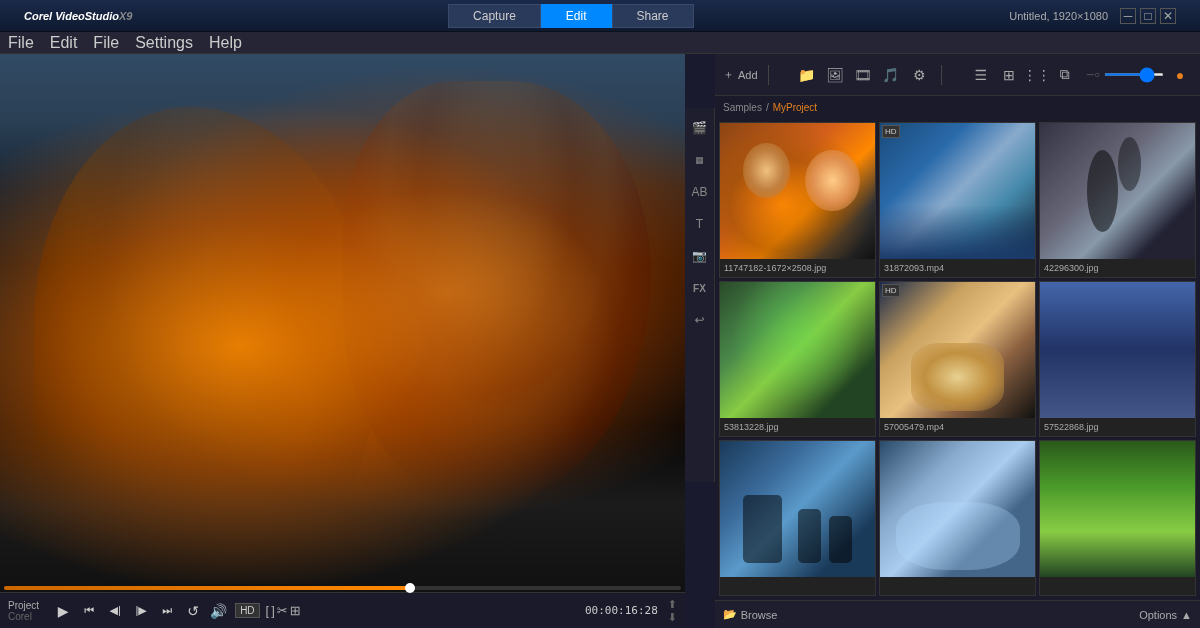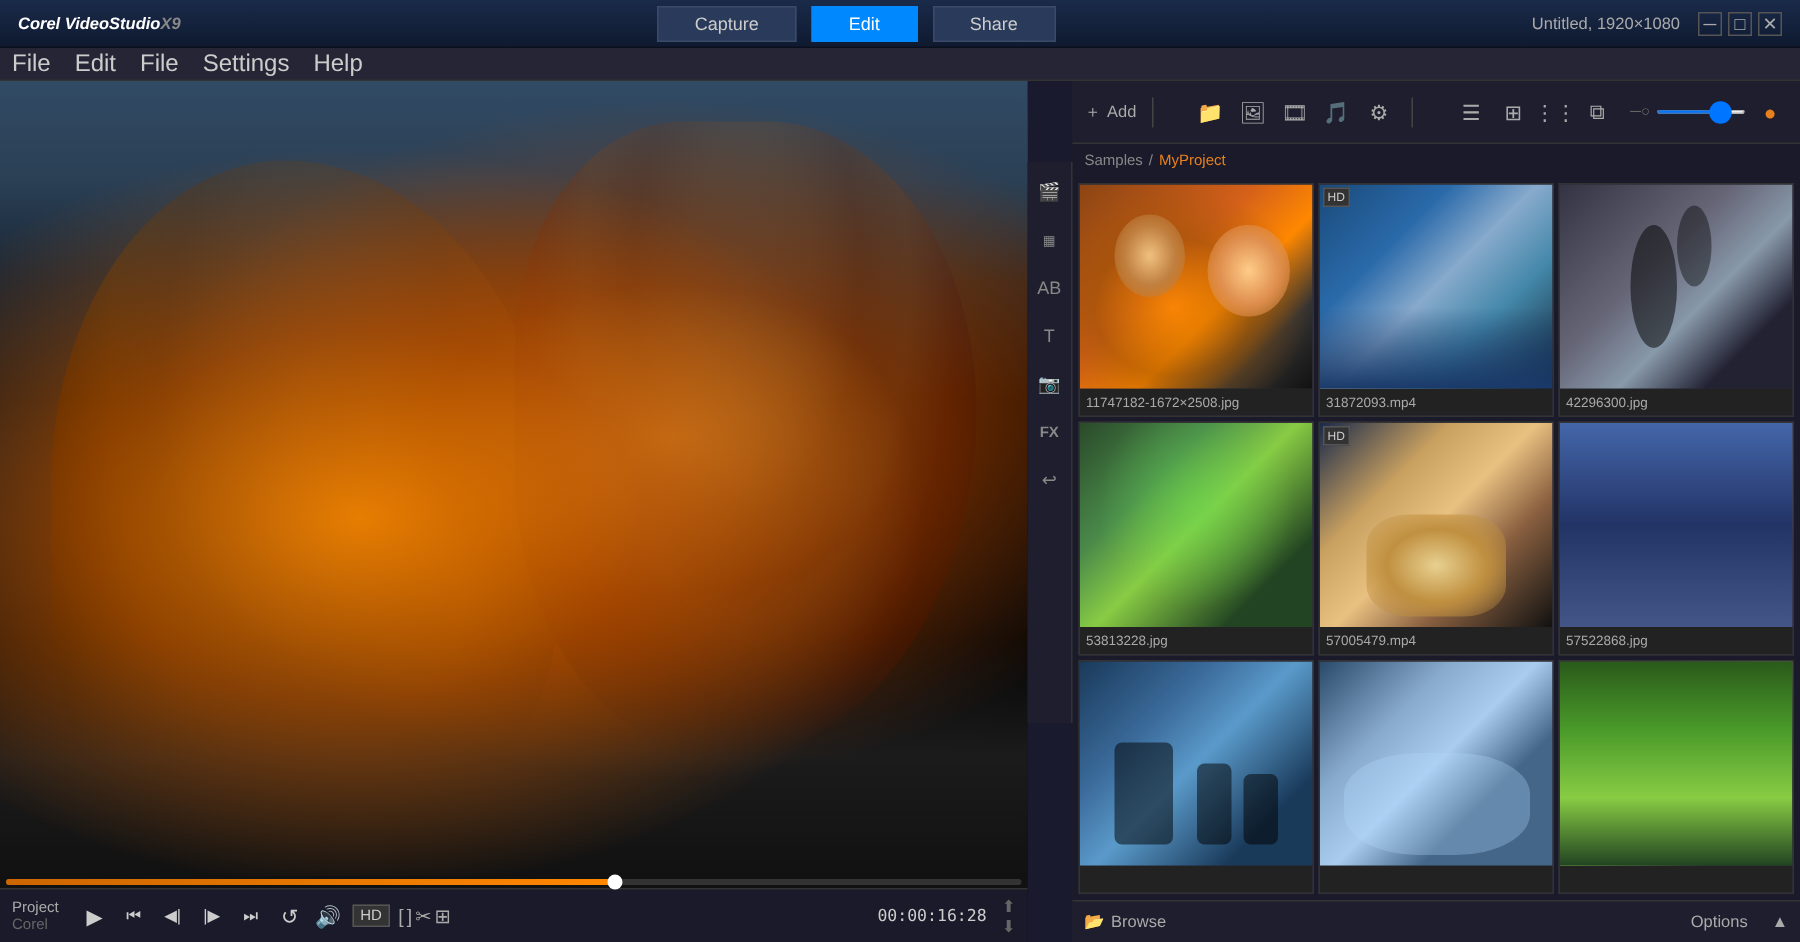--- a/index.html
+++ b/index.html
@@ -5,29 +5,29 @@
     * { margin: 0; padding: 0; box-sizing: border-box; }
     body { width: 1200px; height: 628px; overflow: hidden; font-family: Arial, sans-serif; font-size: 11px; background: #1a1a2e; color: #ccc; }
 
     
     #title-bar {
       height: 32px;
       background: linear-gradient(to bottom, #1a2a4a, #0f1a30);
       display: flex;
       align-items: center;
       justify-content: space-between;
-      padding: 0 12px;
+      padding: 0 24px;
       border-bottom: 1px solid #0a0f1e;
     }
     #title-bar .logo {
       display: flex;
       align-items: center;
       gap: 4px;
     }
-    #title-bar .nav-tabs { display: flex; gap: 10px; }
+    #title-bar .nav-tabs { display: flex; gap: 0; }
     #title-bar .nav-tab {
       padding: 4px 24px;
       font-size: 12px;
       color: #ccc;
       background: #2a3a5a;
       border: 1px solid #3a4a6a;
       cursor: pointer;
     }
     #title-bar .nav-tab.active {
       background: #0088ff;
@@ -320,21 +320,21 @@
       gap: 8px;
       border-top: 1px solid #333;
     }
     .browse-btn {
       display: flex; align-items: center; gap: 4px;
       color: #aaa; cursor: pointer; font-size: 11px;
     }
     .options-btn {
       margin-left: auto;
       color: #aaa; cursor: pointer; font-size: 11px;
-      display: flex; align-items: center; gap: 16px;
+      display: flex; align-items: center; gap: 4px;
     }
 
     .corel-logo {
       font-size: 11px;
       font-weight: bold;
       color: #fff;
       font-style: italic;
     }
     .video-studio-text { font-size: 11px; color: #fff; }
     .x9-text { color: #888; }

